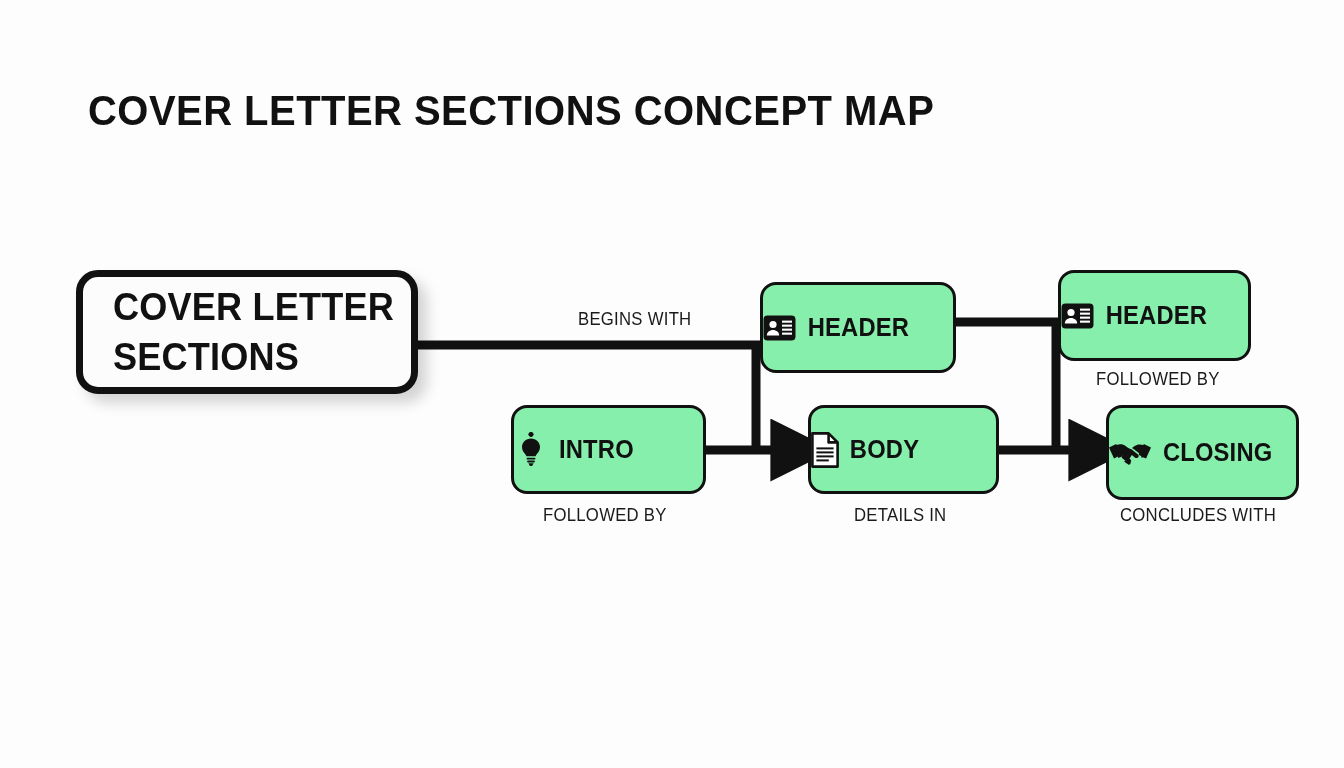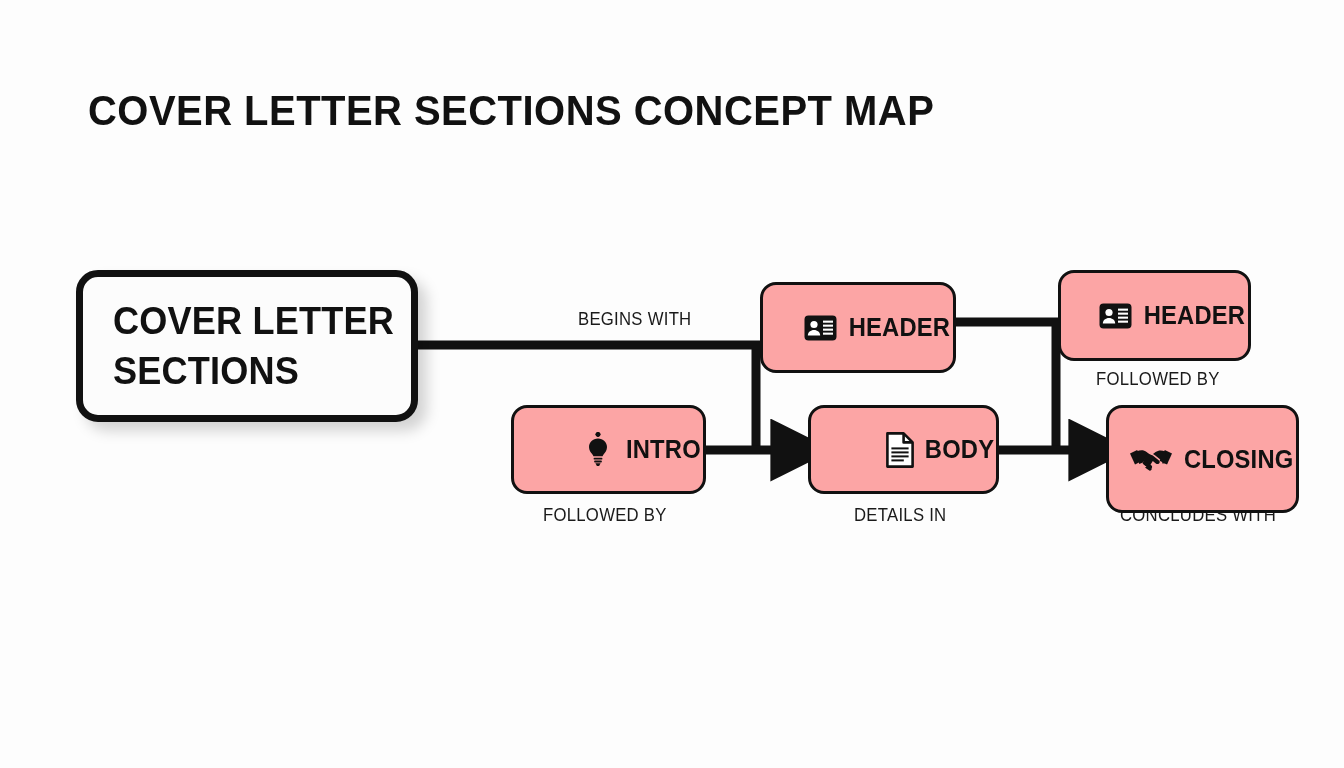--- a/index.html
+++ b/index.html
@@ -28,44 +28,44 @@
     white-space:nowrap;
   }
 
   
   .wires{position:absolute;left:0;top:0;width:1344px;height:768px;pointer-events:none;}
 
   
   .node{
     position:absolute;
     box-sizing:border-box;
-    background:#fca5a5;
+    background:#86efac;
     border:3px solid #111111;
     border-radius:16px;
     display:flex;
     align-items:center;
-    justify-content:flex-end;
+    justify-content:flex-start;
     gap:9px;
     z-index:5;
   }
   .node .lbl{
     font-family:"Liberation Sans", sans-serif;
     font-weight:bold;
     font-size:25px;
     letter-spacing:0.2px;
     color:#111111;
     transform:scaleX(0.95);
     transform-origin:center;
     white-space:nowrap;
   }
   .node .ico{display:block;flex:0 0 auto;line-height:0;}
 
   
   .node-root{
-    left:68px;top:270px;width:342px;height:152px;
+    left:68px;top:270px;width:342px;height:124px;
     border-width:7px;
     border-radius:22px;
     justify-content:flex-start;
     align-items:center;
     padding:0 0 0 30px;
     box-shadow:9px 9px 14px rgba(0,0,0,0.17);
     background:#fcfcfc;
     z-index:6;
   }
   .node-root .root-text{
@@ -77,21 +77,21 @@
     color:#111111;
     transform:scaleX(0.95);
     transform-origin:left center;
     text-align:left;
   }
 
   .node-header-top   {left:752px; top:282px; width:196px; height:91px;}
   .node-header-right {left:1050px;top:270px; width:193px; height:91px;}
   .node-intro        {left:503px; top:405px; width:195px; height:89px;}
   .node-body         {left:800px; top:405px; width:191px; height:89px;}
-  .node-closing      {left:1098px;top:405px; width:193px; height:108px;}
+  .node-closing      {left:1098px;top:405px; width:193px; height:95px;}
 
   
   .edge-label{
     position:absolute;
     font-family:"Liberation Sans", sans-serif;
     font-weight:normal;
     font-size:19px;
     letter-spacing:0.3px;
     color:#1a1a1a;
     transform:scaleX(0.88);

